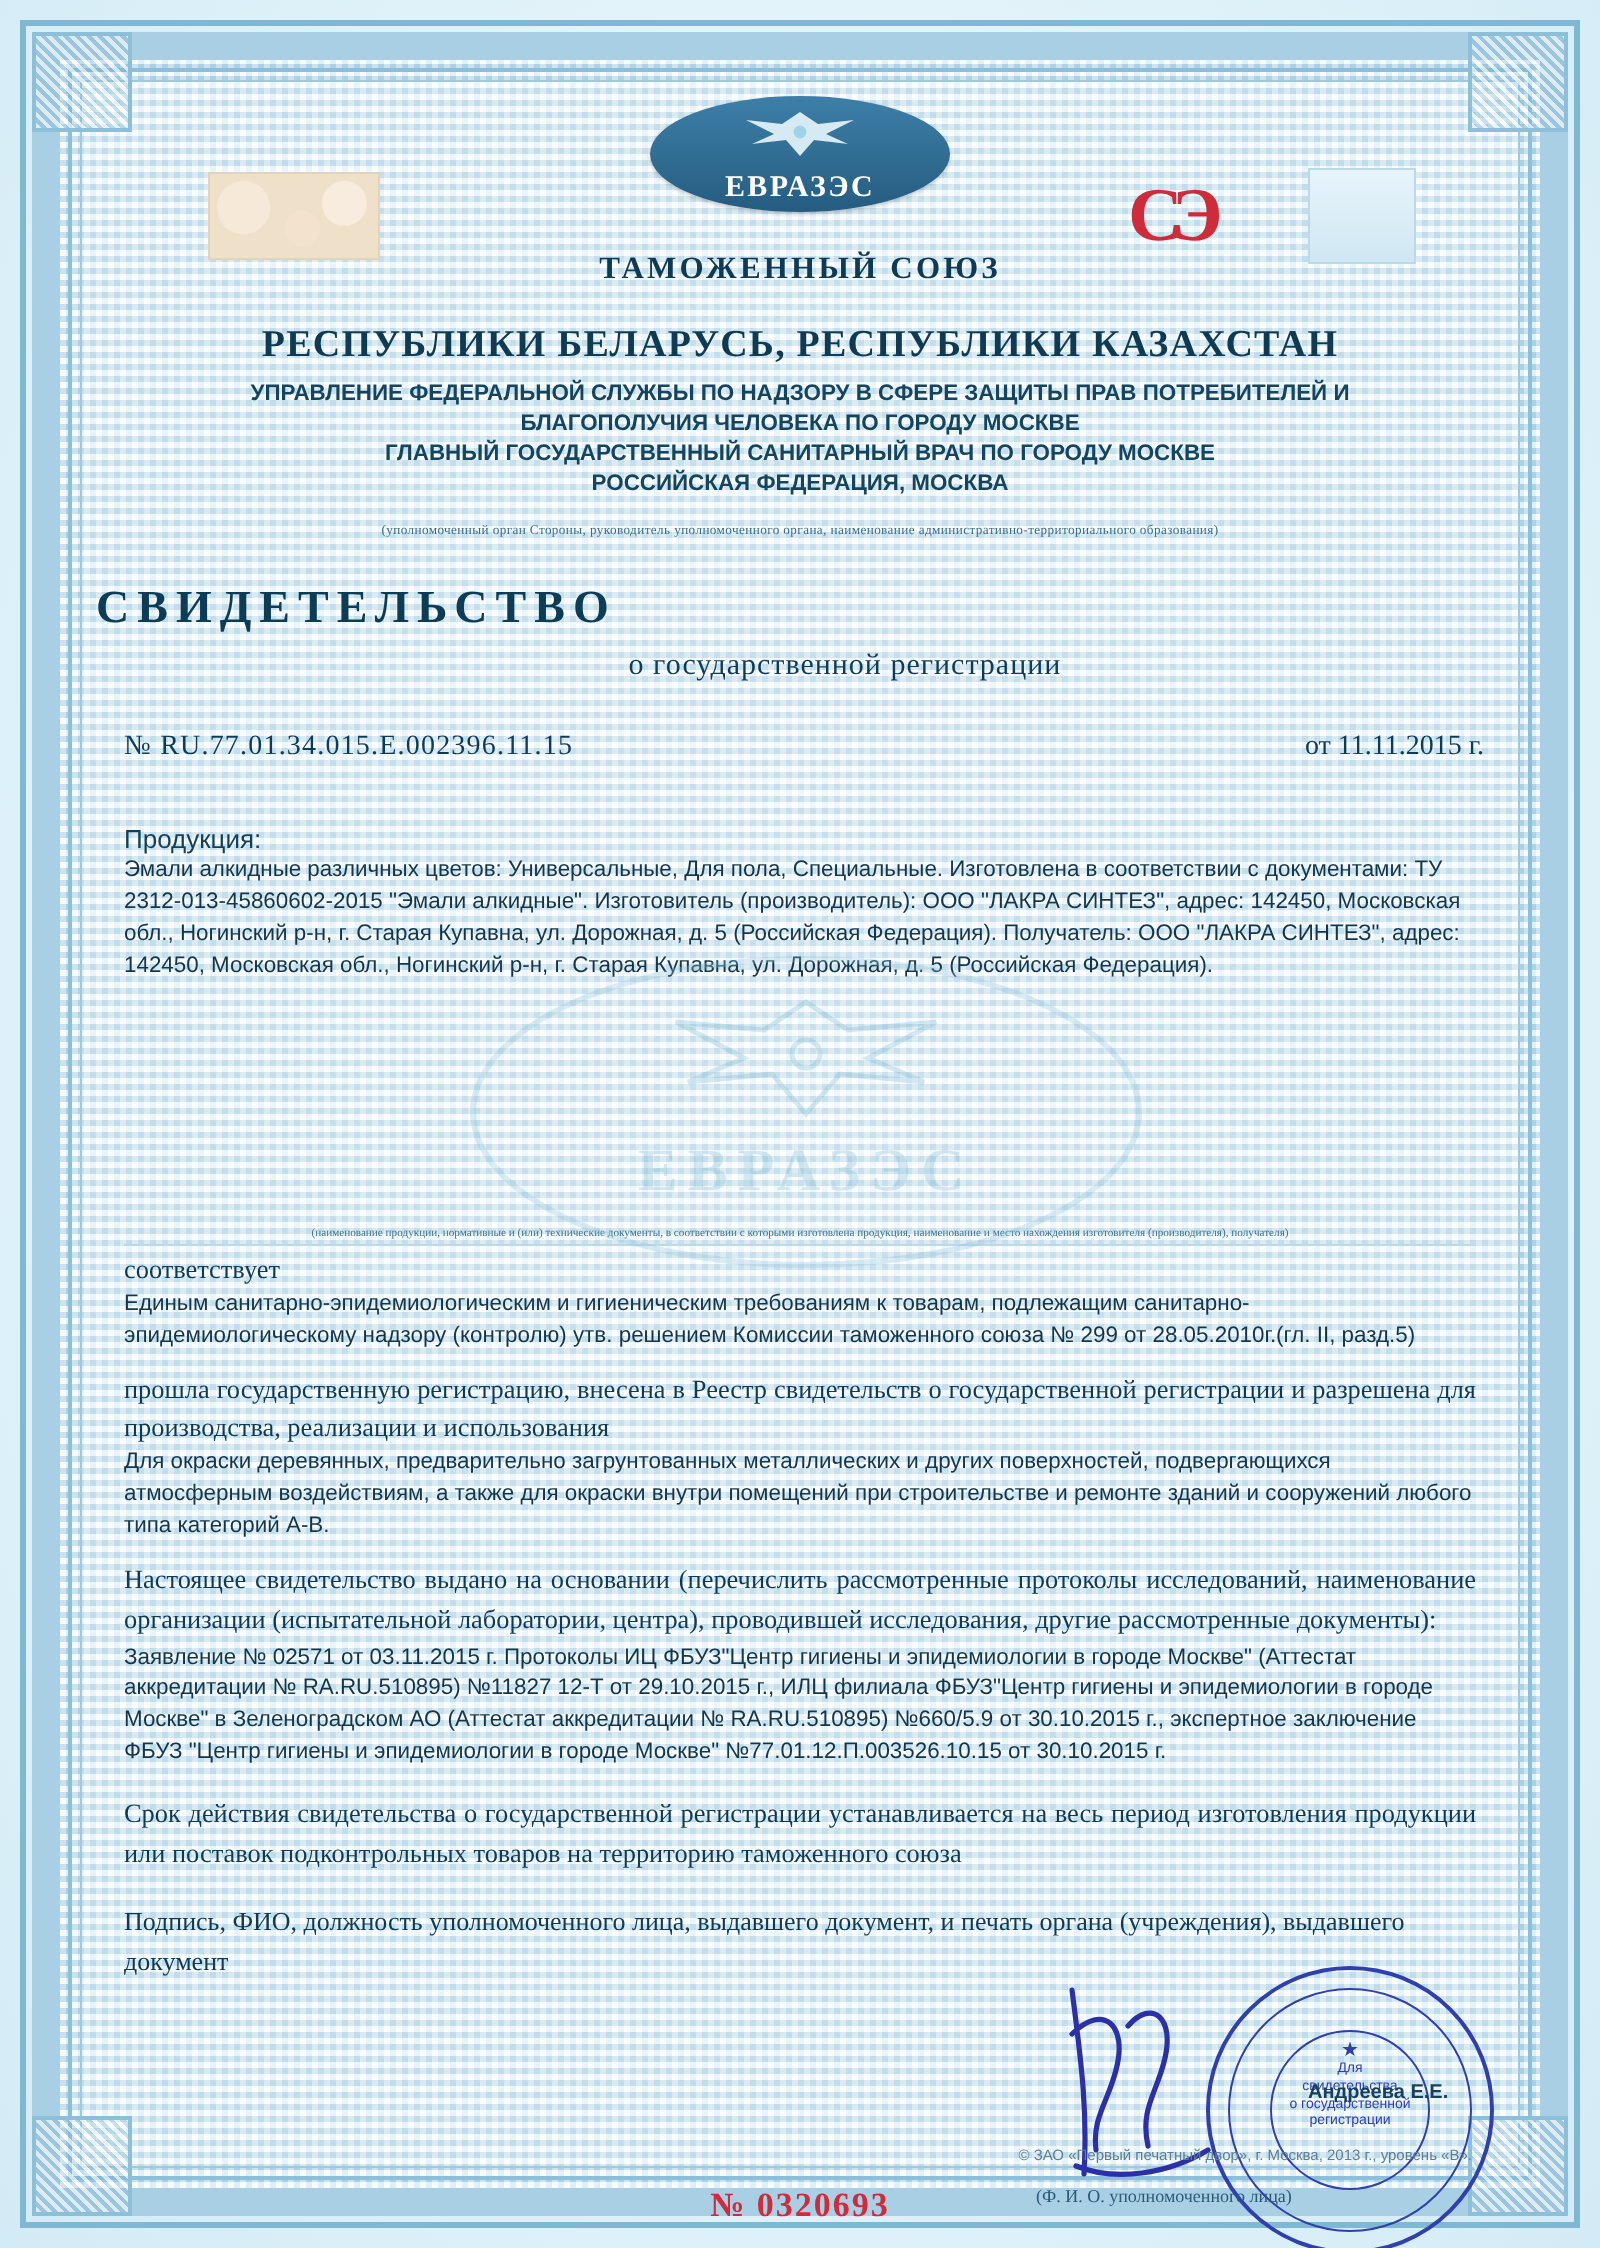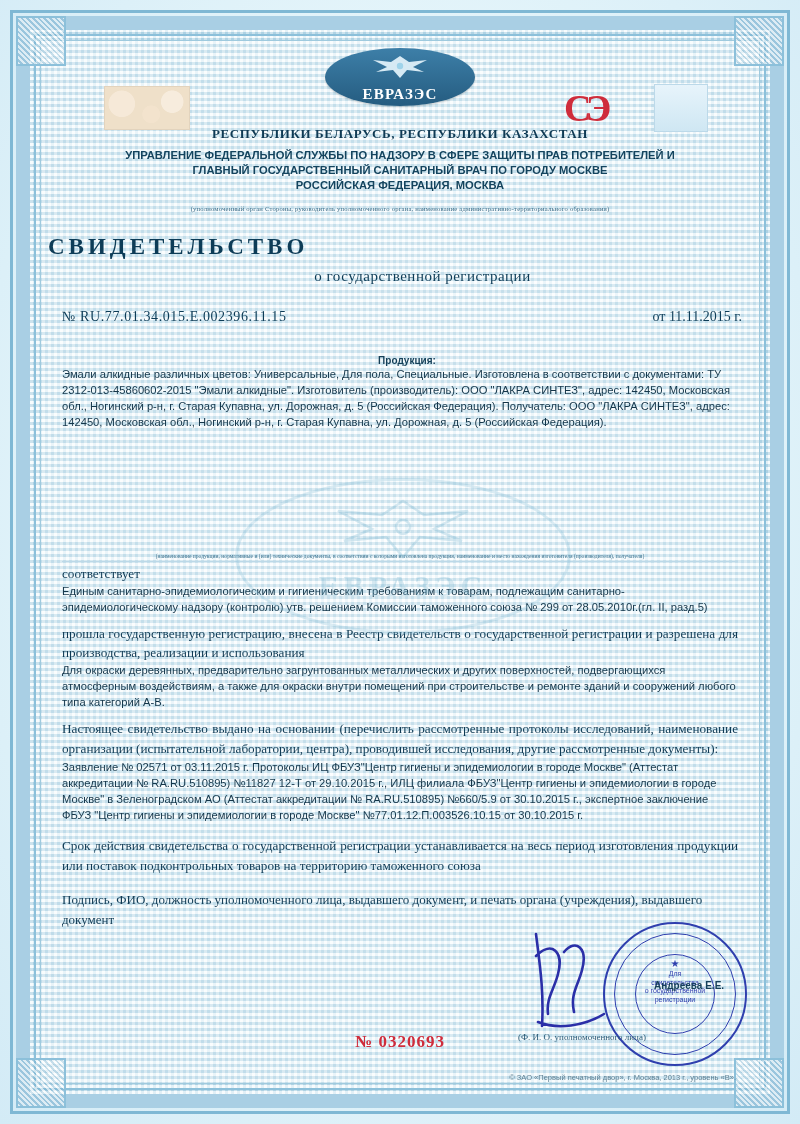--- a/index.html
+++ b/index.html
@@ -103,21 +103,21 @@
     font-family:"Liberation Serif", serif;font-weight:bold;text-align:left;
   }
   .blue-block{
     position:absolute;right:44px;top:36px;width:52px;height:46px;
     background:linear-gradient(180deg,#e7f4fb,#cfe7f3);
     border:1px solid #bcd9e9;
   }
 
   .title-block{margin-top:78px;text-align:center;}
   .t1{font-size:15.5px;font-weight:bold;letter-spacing:1.6px;color:#0f3a54;}
-  .t2{font-size:13px;font-weight:bold;letter-spacing:.6px;color:#0f3a54;margin-top:6px;}
+  .t2{font-size:19px;font-weight:bold;letter-spacing:.6px;color:#0f3a54;margin-top:18px;}
   .t3{font-size:15.5px;font-weight:bold;letter-spacing:.6px;color:#0f3a54;margin-top:2px;}
   .org{
     text-align:center;font-family:"Liberation Sans", sans-serif;
     font-size:11.2px;font-weight:bold;color:#14445e;margin-top:6px;line-height:1.35;
   }
   .caption{
     text-align:center;font-size:6.6px;color:#3b6d88;margin-top:12px;
     font-family:"Liberation Serif", serif;letter-spacing:.2px;
   }
   .cert-title{
@@ -127,21 +127,21 @@
   .cert-sub{
     text-align:center;margin-top:8px;font-size:15px;color:#0d3c57;letter-spacing:.5px;padding-left:45px;
   }
   .numrow{
     margin-top:24px;display:flex;justify-content:space-between;align-items:baseline;
     padding:0 10px 16px 14px;font-size:14px;color:#0d3c57;
   }
   .numrow .num{letter-spacing:.6px;}
   .section-label{
     margin-top:14px;padding-left:14px;
-    font-family:"Liberation Sans", sans-serif;font-size:10px;font-weight:bold;color:#143f58;text-align:center;
+    font-family:"Liberation Sans", sans-serif;font-size:13px;font-weight:normal;color:#143f58;
   }
   .body-text{
     padding:0 14px;margin-top:1px;
     font-family:"Liberation Sans", sans-serif;
     font-size:11.2px;line-height:1.42;color:#14364a;text-align:left;
   }
   .serif-text{
     padding:0 14px;margin-top:6px;
     font-family:"Liberation Serif", serif;
     font-size:13.2px;line-height:1.5;color:#0f3a54;text-align:justify;
@@ -239,25 +239,27 @@
       <div class="logo-oval">
         <svg class="logo-bird" width="62" height="26" viewBox="0 0 62 26">
           <path d="M31 2 L40 8 L58 6 L44 13 L55 18 L38 16 L31 24 L24 16 L7 18 L18 13 L4 6 L22 8 Z" fill="#dff0f9" opacity="0.95"></path>
           <circle cx="31" cy="12" r="3.2" fill="#9fd3ea"></circle>
         </svg>
         <div class="logo-text">ЕВРАЗЭС</div>
       </div>
     </div>
 
     <div class="title-block">
+      <div class="t1">ТАМОЖЕННЫЙ СОЮЗ</div>
       <div class="t2">РЕСПУБЛИКИ БЕЛАРУСЬ, РЕСПУБЛИКИ КАЗАХСТАН</div>
     </div>
 
     <div class="org">
       <div>УПРАВЛЕНИЕ ФЕДЕРАЛЬНОЙ СЛУЖБЫ ПО НАДЗОРУ В СФЕРЕ ЗАЩИТЫ ПРАВ ПОТРЕБИТЕЛЕЙ И</div>
+      <div>БЛАГОПОЛУЧИЯ ЧЕЛОВЕКА ПО ГОРОДУ МОСКВЕ</div>
       <div>ГЛАВНЫЙ ГОСУДАРСТВЕННЫЙ САНИТАРНЫЙ ВРАЧ ПО ГОРОДУ МОСКВЕ</div>
       <div>РОССИЙСКАЯ ФЕДЕРАЦИЯ, МОСКВА</div>
     </div>
 
     <div class="caption">(уполномоченный орган Стороны, руководитель уполномоченного органа, наименование административно-территориального образования)</div>
 
     <div class="cert-title">СВИДЕТЕЛЬСТВО</div>
     <div class="cert-sub">о государственной регистрации</div>
 
     <div class="numrow">

